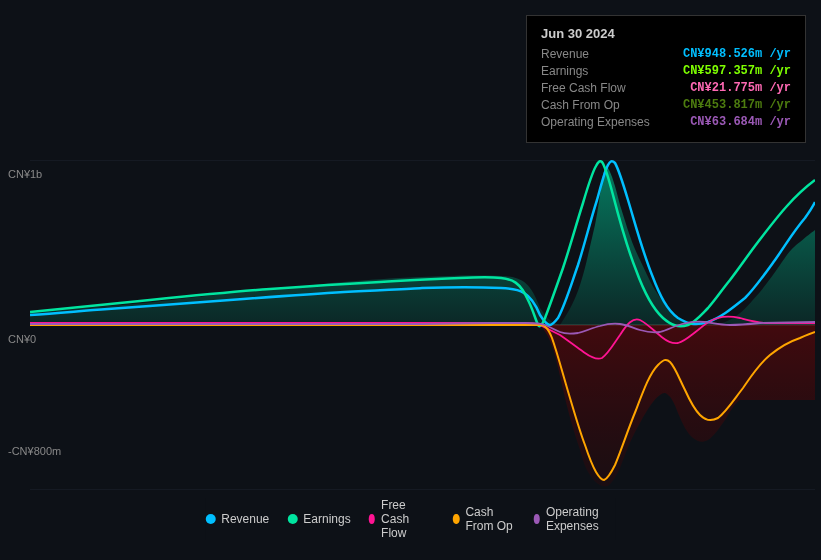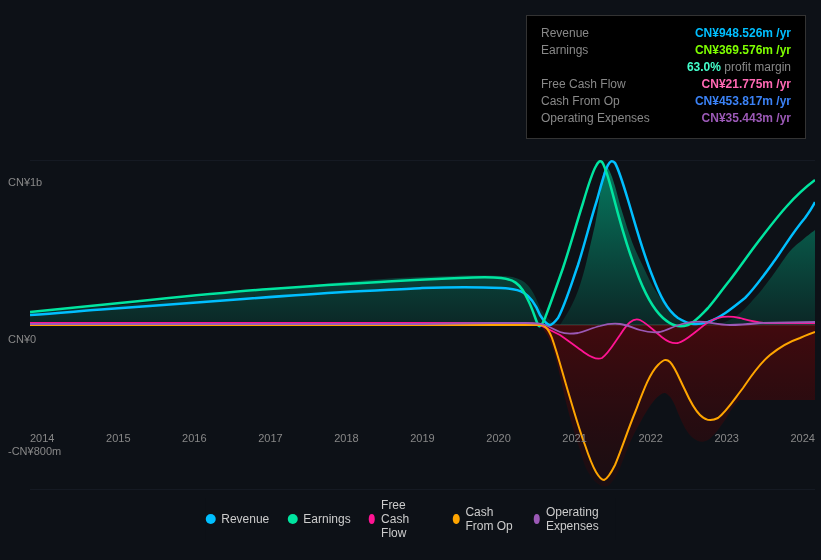--- a/index.html
+++ b/index.html
@@ -47,20 +47,21 @@
       gap: 16px;
     }
 
     .tooltip-label {
       color: #888;
       min-width: 120px;
     }
 
     .tooltip-value {
       font-weight: bold;
+      font-family: Liberation Mono, monospace;
     }
 
     .tooltip-sub {
       display: flex;
       justify-content: flex-end;
       font-size: 12px;
       margin-bottom: 3px;
     }
 
     .tooltip-sub span {
@@ -132,46 +133,44 @@
       stroke: #444;
       stroke-width: 1;
     }
   </style>
 </head>
 <body>
 
 <div id="chart-container">
 
   <div id="tooltip-box">
+    <div class="tooltip-date">Jun 30 2024</div>
     <div class="tooltip-row">
       <span class="tooltip-label">Revenue</span>
       <span class="tooltip-value" style="color:#00bfff">CN¥948.526m /yr</span>
     </div>
     <div class="tooltip-row">
       <span class="tooltip-label">Earnings</span>
-      <span class="tooltip-value" style="color:#7fff00">CN¥369.576m /yr</span>
-    </div>
-    <div class="tooltip-sub">
-      <span class="highlight">63.0%</span>&nbsp;<span>profit margin</span>
+      <span class="tooltip-value" style="color:#7fff00">CN¥597.357m /yr</span>
     </div>
     <div class="tooltip-row">
       <span class="tooltip-label">Free Cash Flow</span>
       <span class="tooltip-value" style="color:#ff69b4">CN¥21.775m /yr</span>
     </div>
     <div class="tooltip-row">
       <span class="tooltip-label">Cash From Op</span>
-      <span class="tooltip-value" style="color:#3b82f6">CN¥453.817m /yr</span>
+      <span class="tooltip-value" style="color:#4d7c0f">CN¥453.817m /yr</span>
     </div>
     <div class="tooltip-row">
       <span class="tooltip-label">Operating Expenses</span>
-      <span class="tooltip-value" style="color:#9b59b6">CN¥35.443m /yr</span>
+      <span class="tooltip-value" style="color:#9b59b6">CN¥63.684m /yr</span>
     </div>
   </div>
 
-  <div class="y-label" style="top: 176px;">CN¥1b</div>
+  <div class="y-label" style="top: 168px;">CN¥1b</div>
   <div class="y-label" style="top: 333px;">CN¥0</div>
   <div class="y-label" style="top: 445px;">-CN¥800m</div>
 
   <svg id="chart-svg" viewBox="0 0 785 330" preserveAspectRatio="none">
     <defs>
 
       <linearGradient id="earningsGrad" x1="0" y1="0" x2="0" y2="1">
         <stop offset="0%" stop-color="#00c896" stop-opacity="0.7"></stop>
         <stop offset="100%" stop-color="#00c896" stop-opacity="0.15"></stop>
       </linearGradient>
@@ -352,33 +351,20 @@
       C 617,172 622,173 630,172
       C 638,170 644,166 652,164
       C 660,162 666,161 675,162
       C 683,163 690,165 700,165
       C 710,165 720,164 730,163
       L 785,162
     " fill="none" stroke="#9b59b6" stroke-width="1.8"></path>
 
   </svg>
 
-  <div style="position:absolute; bottom:58px; left:30px; width:785px; display:flex; justify-content:space-between;">
-    <span class="x-label" style="position:relative; font-size:11px; color:#888;">2014</span>
-    <span class="x-label" style="position:relative; font-size:11px; color:#888;">2015</span>
-    <span class="x-label" style="position:relative; font-size:11px; color:#888;">2016</span>
-    <span class="x-label" style="position:relative; font-size:11px; color:#888;">2017</span>
-    <span class="x-label" style="position:relative; font-size:11px; color:#888;">2018</span>
-    <span class="x-label" style="position:relative; font-size:11px; color:#888;">2019</span>
-    <span class="x-label" style="position:relative; font-size:11px; color:#888;">2020</span>
-    <span class="x-label" style="position:relative; font-size:11px; color:#888;">2021</span>
-    <span class="x-label" style="position:relative; font-size:11px; color:#888;">2022</span>
-    <span class="x-label" style="position:relative; font-size:11px; color:#888;">2023</span>
-    <span class="x-label" style="position:relative; font-size:11px; color:#888;">2024</span>
-  </div>
 
   <div id="legend">
     <div class="legend-item">
       <div class="legend-dot" style="background:#00bfff;"></div>
       <span>Revenue</span>
     </div>
     <div class="legend-item">
       <div class="legend-dot" style="background:#00e5a0;"></div>
       <span>Earnings</span>
     </div>

